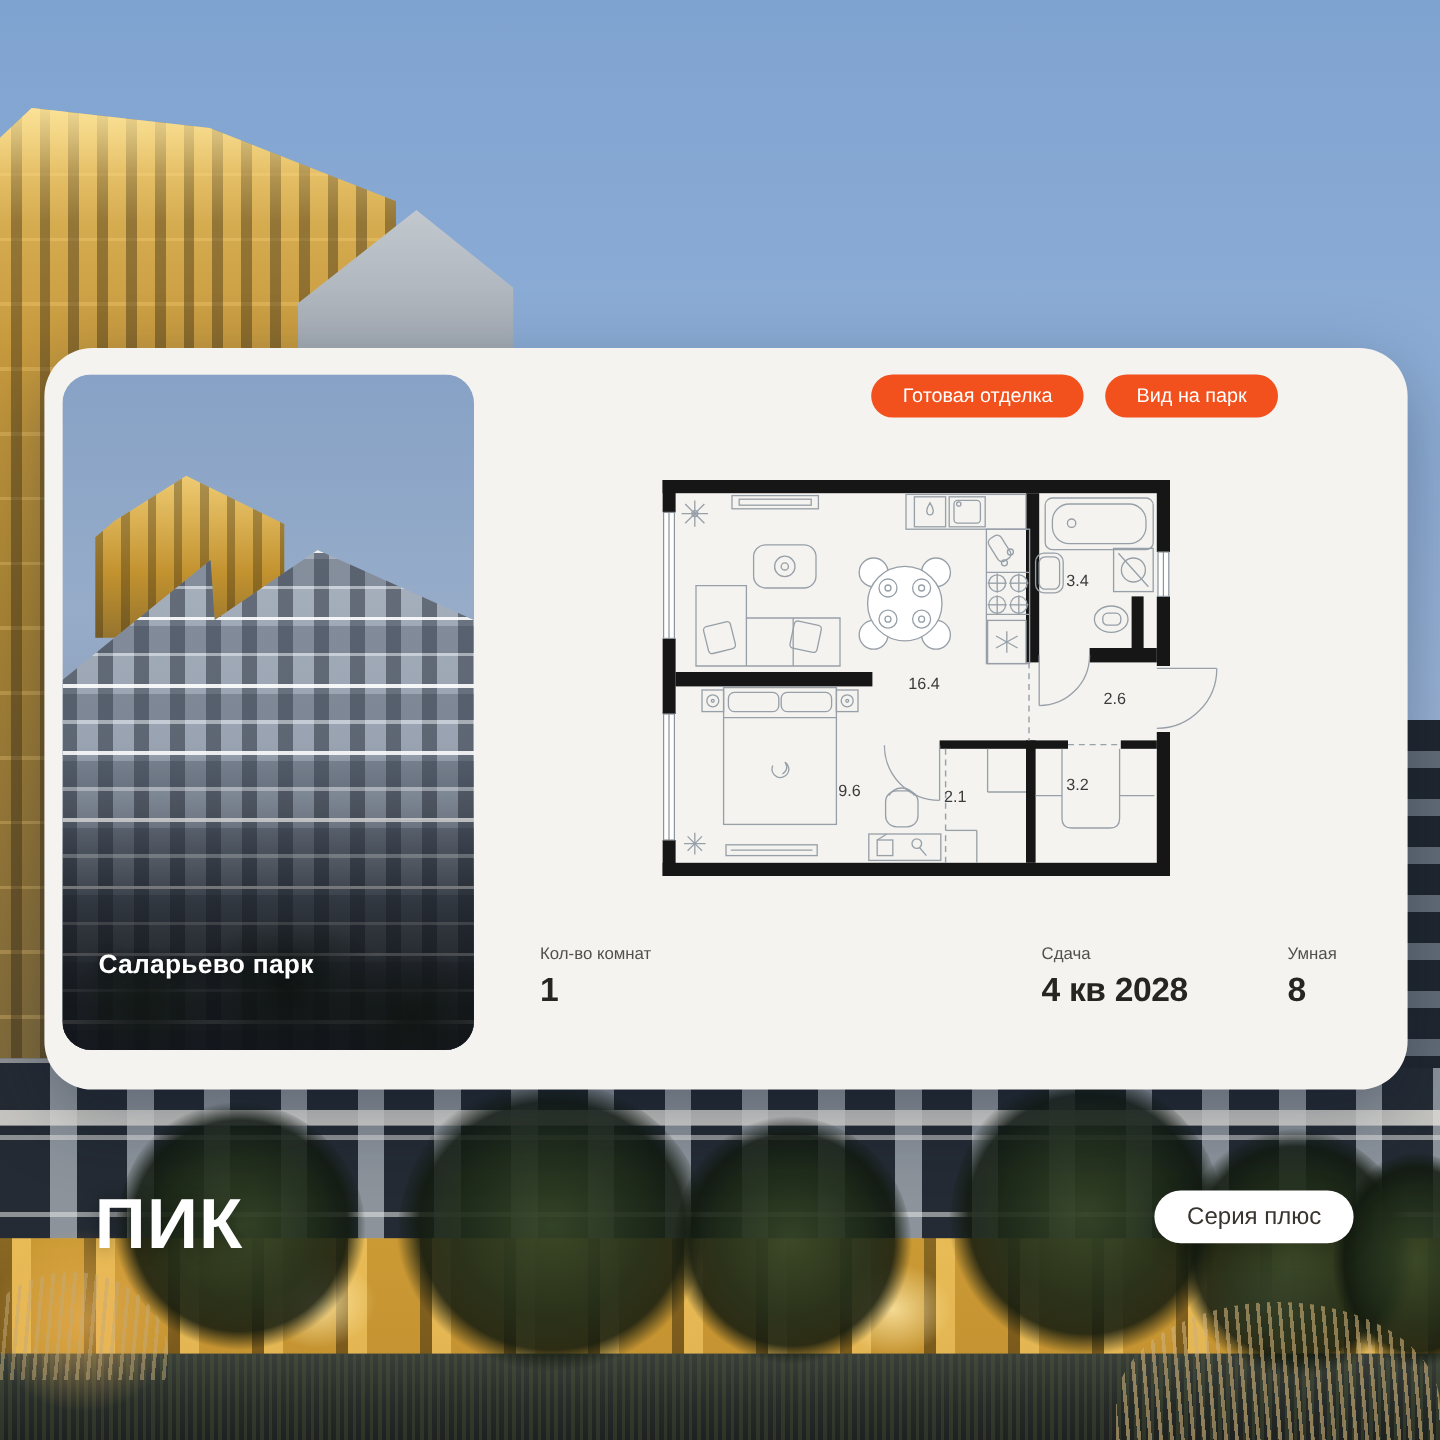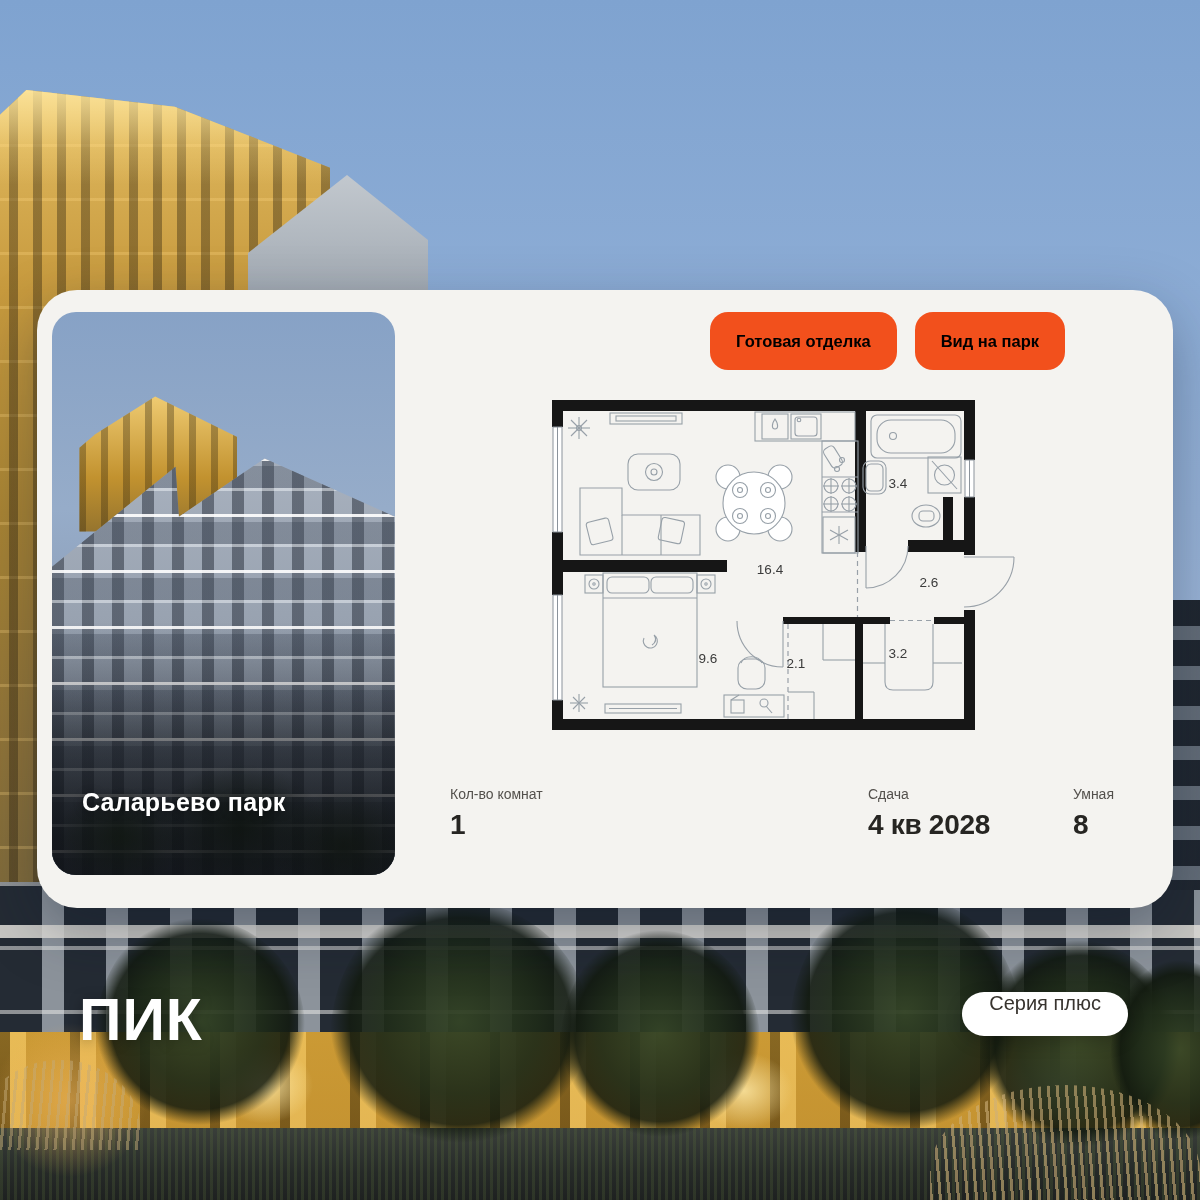--- a/index.html
+++ b/index.html
@@ -107,46 +107,46 @@
     left:0;bottom:0;width:100%;height:34%;
     background:
       radial-gradient(90px 70px at 20% 80%,rgba(30,42,24,.95),transparent 70%),
       radial-gradient(120px 90px at 55% 75%,rgba(24,34,20,.95),transparent 70%),
       radial-gradient(100px 80px at 85% 85%,rgba(28,38,22,.95),transparent 70%),
       linear-gradient(180deg,transparent,rgba(15,18,16,.6) 80%);
   }
   .pc-shade{inset:0;background:linear-gradient(180deg,rgba(10,14,22,0) 55%,rgba(10,13,20,.45) 78%,rgba(8,10,16,.62) 100%);}
   .pc-title{
     position:absolute;left:30px;bottom:58px;
-    color:#FFFFFF;font-size:25px;font-weight:700;letter-spacing:.2px;
+    color:#FFFFFF;font-size:22px;font-weight:700;letter-spacing:.2px;
     text-shadow:0 1px 10px rgba(0,0,0,.45);
   }
   
   .badges{position:absolute;top:22px;right:108px;display:flex;gap:18px;}
   .badge{
-    height:36px;border-radius:18px;padding:11px 26px;display:flex;align-items:center;
-    background:#F2501C;color:#000000;font-size:16.5px;font-weight:700;white-space:nowrap;
+    height:36px;border-radius:18px;padding:0 26px;display:flex;align-items:center;
+    background:#F2501C;color:#ffffff;font-size:16.5px;font-weight:400;white-space:nowrap;
   }
   
   .floorplan{position:absolute;left:515px;top:110px;width:470px;height:330px;}
   .fp-label{font-size:13.5px;fill:#3B3B3B;font-family:"Liberation Sans",sans-serif;}
   
   .stat{position:absolute;top:496px;}
   .s1{left:413px;} .s2{left:611px;} .s3{left:831px;} .s4{left:1036px;}
   .stat .lbl{font-size:14px;color:#53504C;}
   .stat .val{margin-top:7px;font-size:28px;font-weight:700;color:#262522;letter-spacing:-.3px;}
   
   .logo{
     position:absolute;z-index:3;left:79px;top:986px;
     color:#fff;font-size:59px;font-weight:700;letter-spacing:1px;
     text-shadow:0 2px 14px rgba(0,0,0,.35);
   }
   .series-pill{
     position:absolute;z-index:3;right:72px;top:992px;height:44px;border-radius:22px;
-    background:#FFFFFF;color:#38342F;font-size:20px;display:flex;align-items:flex-start;
+    background:#FFFFFF;color:#38342F;font-size:20px;display:flex;align-items:center;
     padding:0 27px;box-shadow:0 6px 18px rgba(0,0,0,.18);
   }
 </style>
 </head>
 <body>
 
 <div class="bg bg-sky"></div>
 <div class="bg bg-tower">
   <div class="bg-tower-crown"></div>
 </div>

